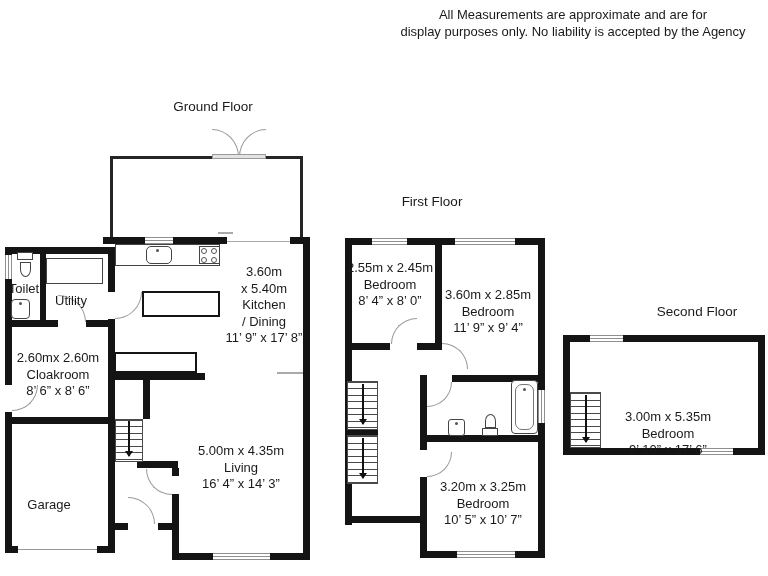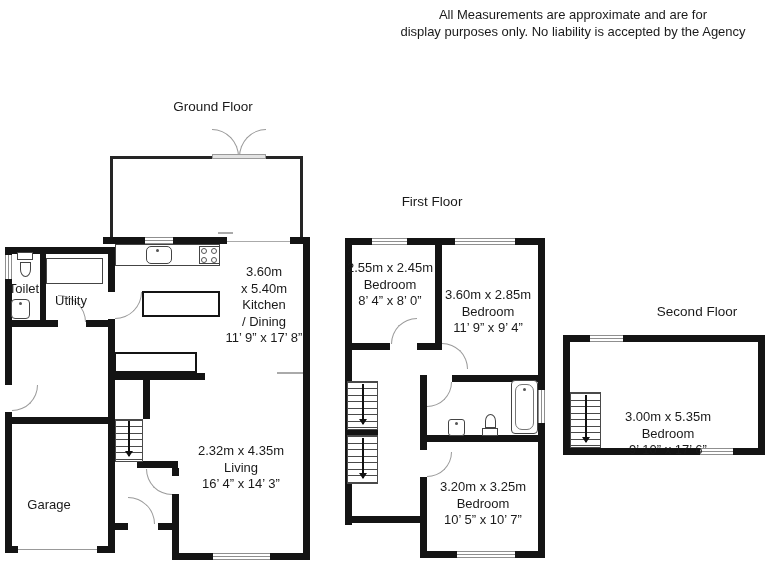--- a/index.html
+++ b/index.html
@@ -132,25 +132,30 @@
       <div>Kitchen</div>
       <div>/ Dining</div>
       <div>11’ 9” x 17’ 8”</div>
     </div>
     <div class="lbl" style="left:24px;top:281px;">
       <div>Toilet</div>
     </div>
     <div class="lbl" style="left:71px;top:293px;">
       <div>Utility</div>
     </div>
+    <div class="lbl" style="left:58px;top:350px;">
+      <div>2.60mx 2.60m</div>
+      <div>Cloakroom</div>
+      <div>8’ 6” x 8’ 6”</div>
+    </div>
     <div class="lbl" style="left:49px;top:497px;">
       <div>Garage</div>
     </div>
     <div class="lbl" style="left:241px;top:443px;">
-      <div>2.32m x 4.35m</div>
+      <div>5.00m x 4.35m</div>
       <div>Living</div>
       <div>16’ 4” x 14’ 3”</div>
     </div>
   </div>
 
   <div class="g">
     <div class="title" style="left:432px;top:194px;">First Floor</div>
 
     <div class="w" style="left:345px;top:238px;width:7px;height:287px;"></div>
     <div class="w" style="left:345px;top:238px;width:27px;height:7px;"></div>

